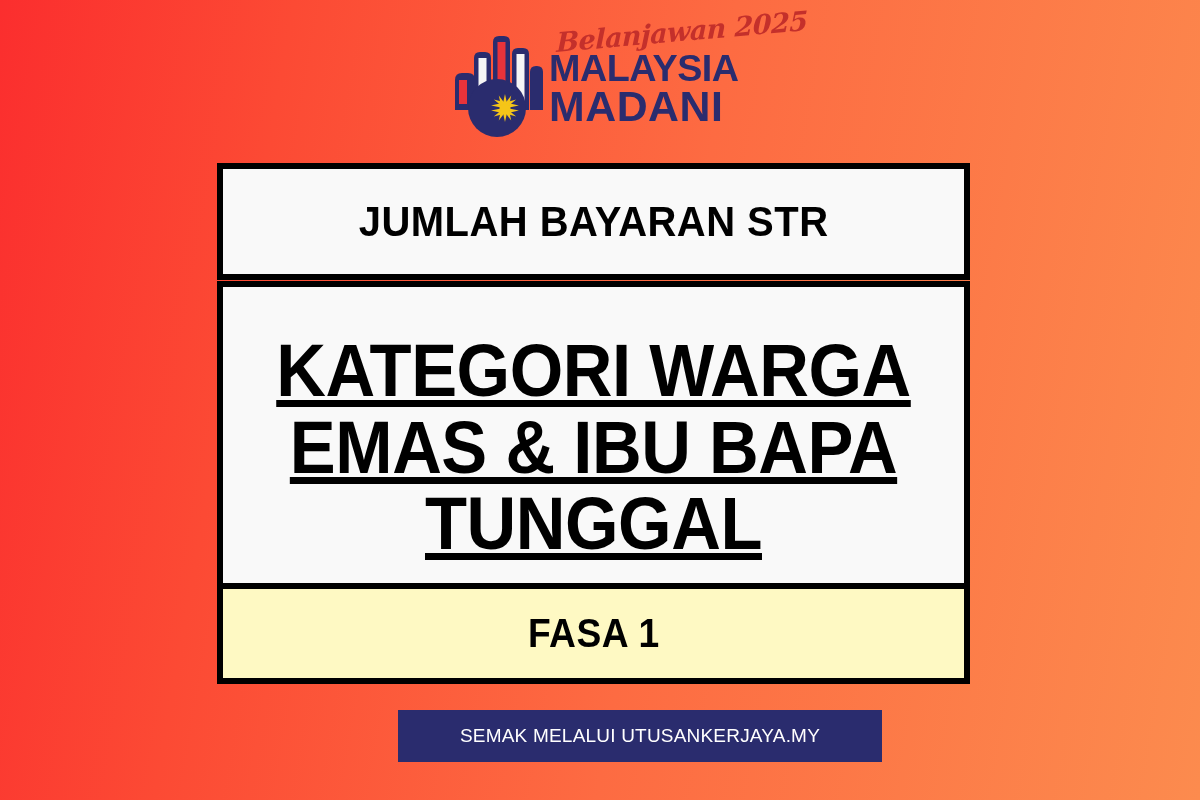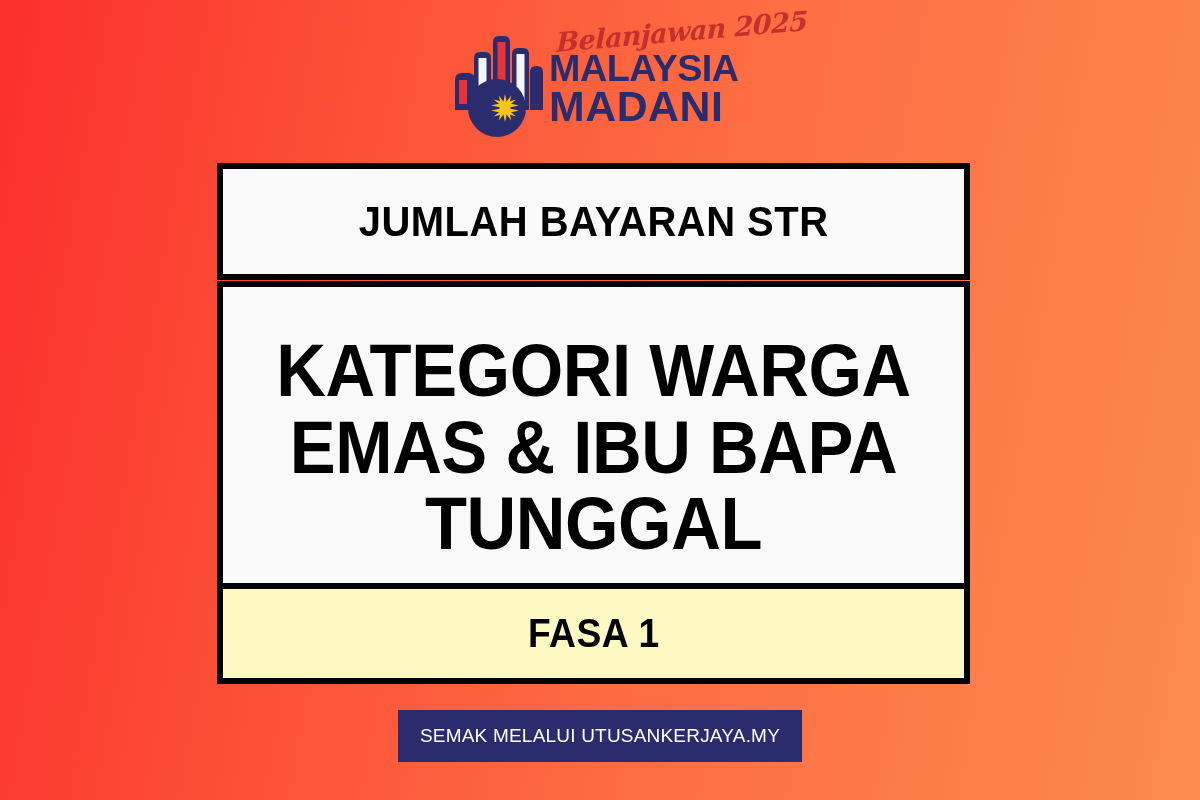--- a/index.html
+++ b/index.html
@@ -86,21 +86,21 @@
     width: 753px;
     border: 6px solid #000000;
     background: #F9F9F9;
     display: flex;
     align-items: center;
     justify-content: center;
     text-align: center;
   }
 
   #card-subtitle { top: 163px;  height: 117px; }
-  #card-headline { top: 281px;  height: 334px; }
+  #card-headline { top: 281px;  height: 334px; text-decoration: underline; }
   #card-phase    { top: 583px;  height: 101px; background: #fef9c3; }
 
   .card-text {
     font-family: "Liberation Sans", sans-serif;
     font-weight: bold;
     color: #000000;
     transform: scaleX(0.93);
     line-height: 1.04;
   }
 
@@ -118,21 +118,21 @@
   #phase-text {
     font-size: 40px;
     letter-spacing: 0.5px;
   }
 
   
   #bottom-banner {
     position: absolute;
     left: 398px;
     top: 710px;
-    width: 404px;
+    width: 484px;
     height: 52px;
     background: #2A2C6E;
     display: flex;
     align-items: center;
     justify-content: center;
   }
 
   #bottom-banner-text {
     color: #FFFFFF;
     font-family: "Liberation Sans", sans-serif;

